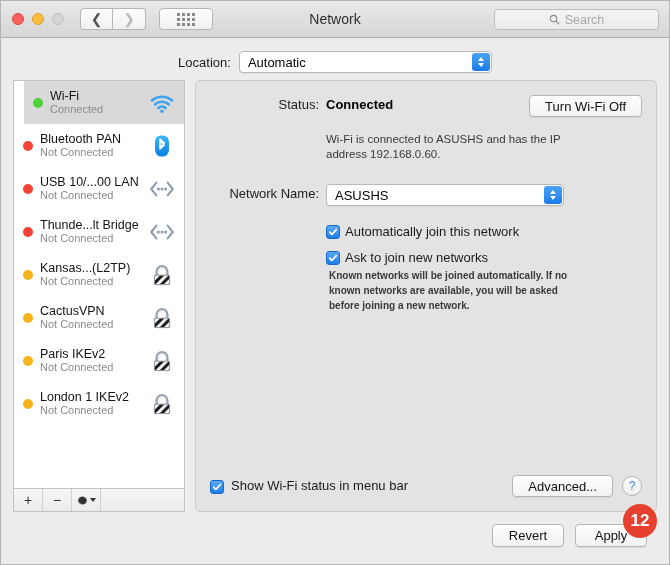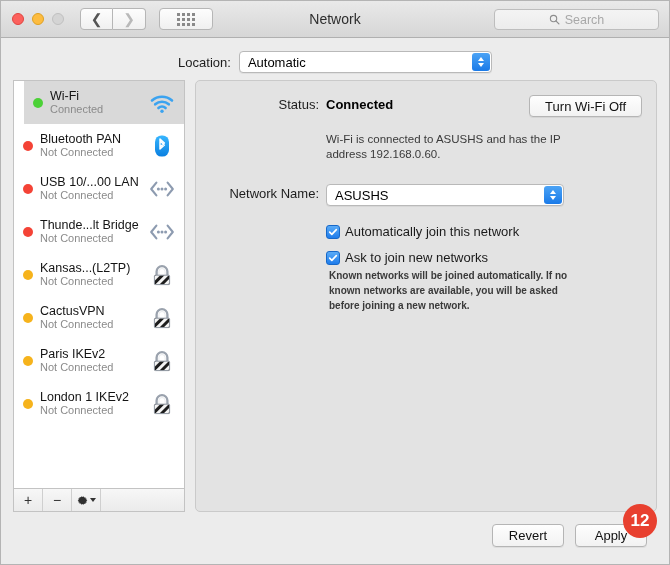--- a/index.html
+++ b/index.html
@@ -513,20 +513,34 @@
             <svg viewBox="0 0 12 12">
               <path d="M2 6.2l2.6 2.6L10 3.2" fill="none" stroke="#fff" stroke-width="2" stroke-linecap="round" stroke-linejoin="round"></path>
             </svg>
           </span>
           <span class="chk-label">Ask to join new networks</span>
         </div>
 
         <div id="help-text">Known networks will be joined automatically. If no known networks are available, you will be asked before joining a new network.</div>
       </div>
 
+      <div id="panel-bottom">
+        <div id="menubar-chk-row">
+          <span class="chk">
+            <svg viewBox="0 0 12 12">
+              <path d="M2 6.2l2.6 2.6L10 3.2" fill="none" stroke="#fff" stroke-width="2" stroke-linecap="round" stroke-linejoin="round"></path>
+            </svg>
+          </span>
+          <span class="chk-label">Show Wi-Fi status in menu bar</span>
+        </div>
+        <div id="bottom-right">
+          <button class="btn" id="advanced-button">Advanced...</button>
+          <div id="help-btn">?</div>
+        </div>
+      </div>
 
     </div>
   </div>
 
   <div id="footer">
     <button class="btn" id="revert-button">Revert</button>
     <button class="btn" id="apply-button">Apply</button>
   </div>
 
   <div id="badge" style="background: rgb(232, 64, 47);">12</div>

